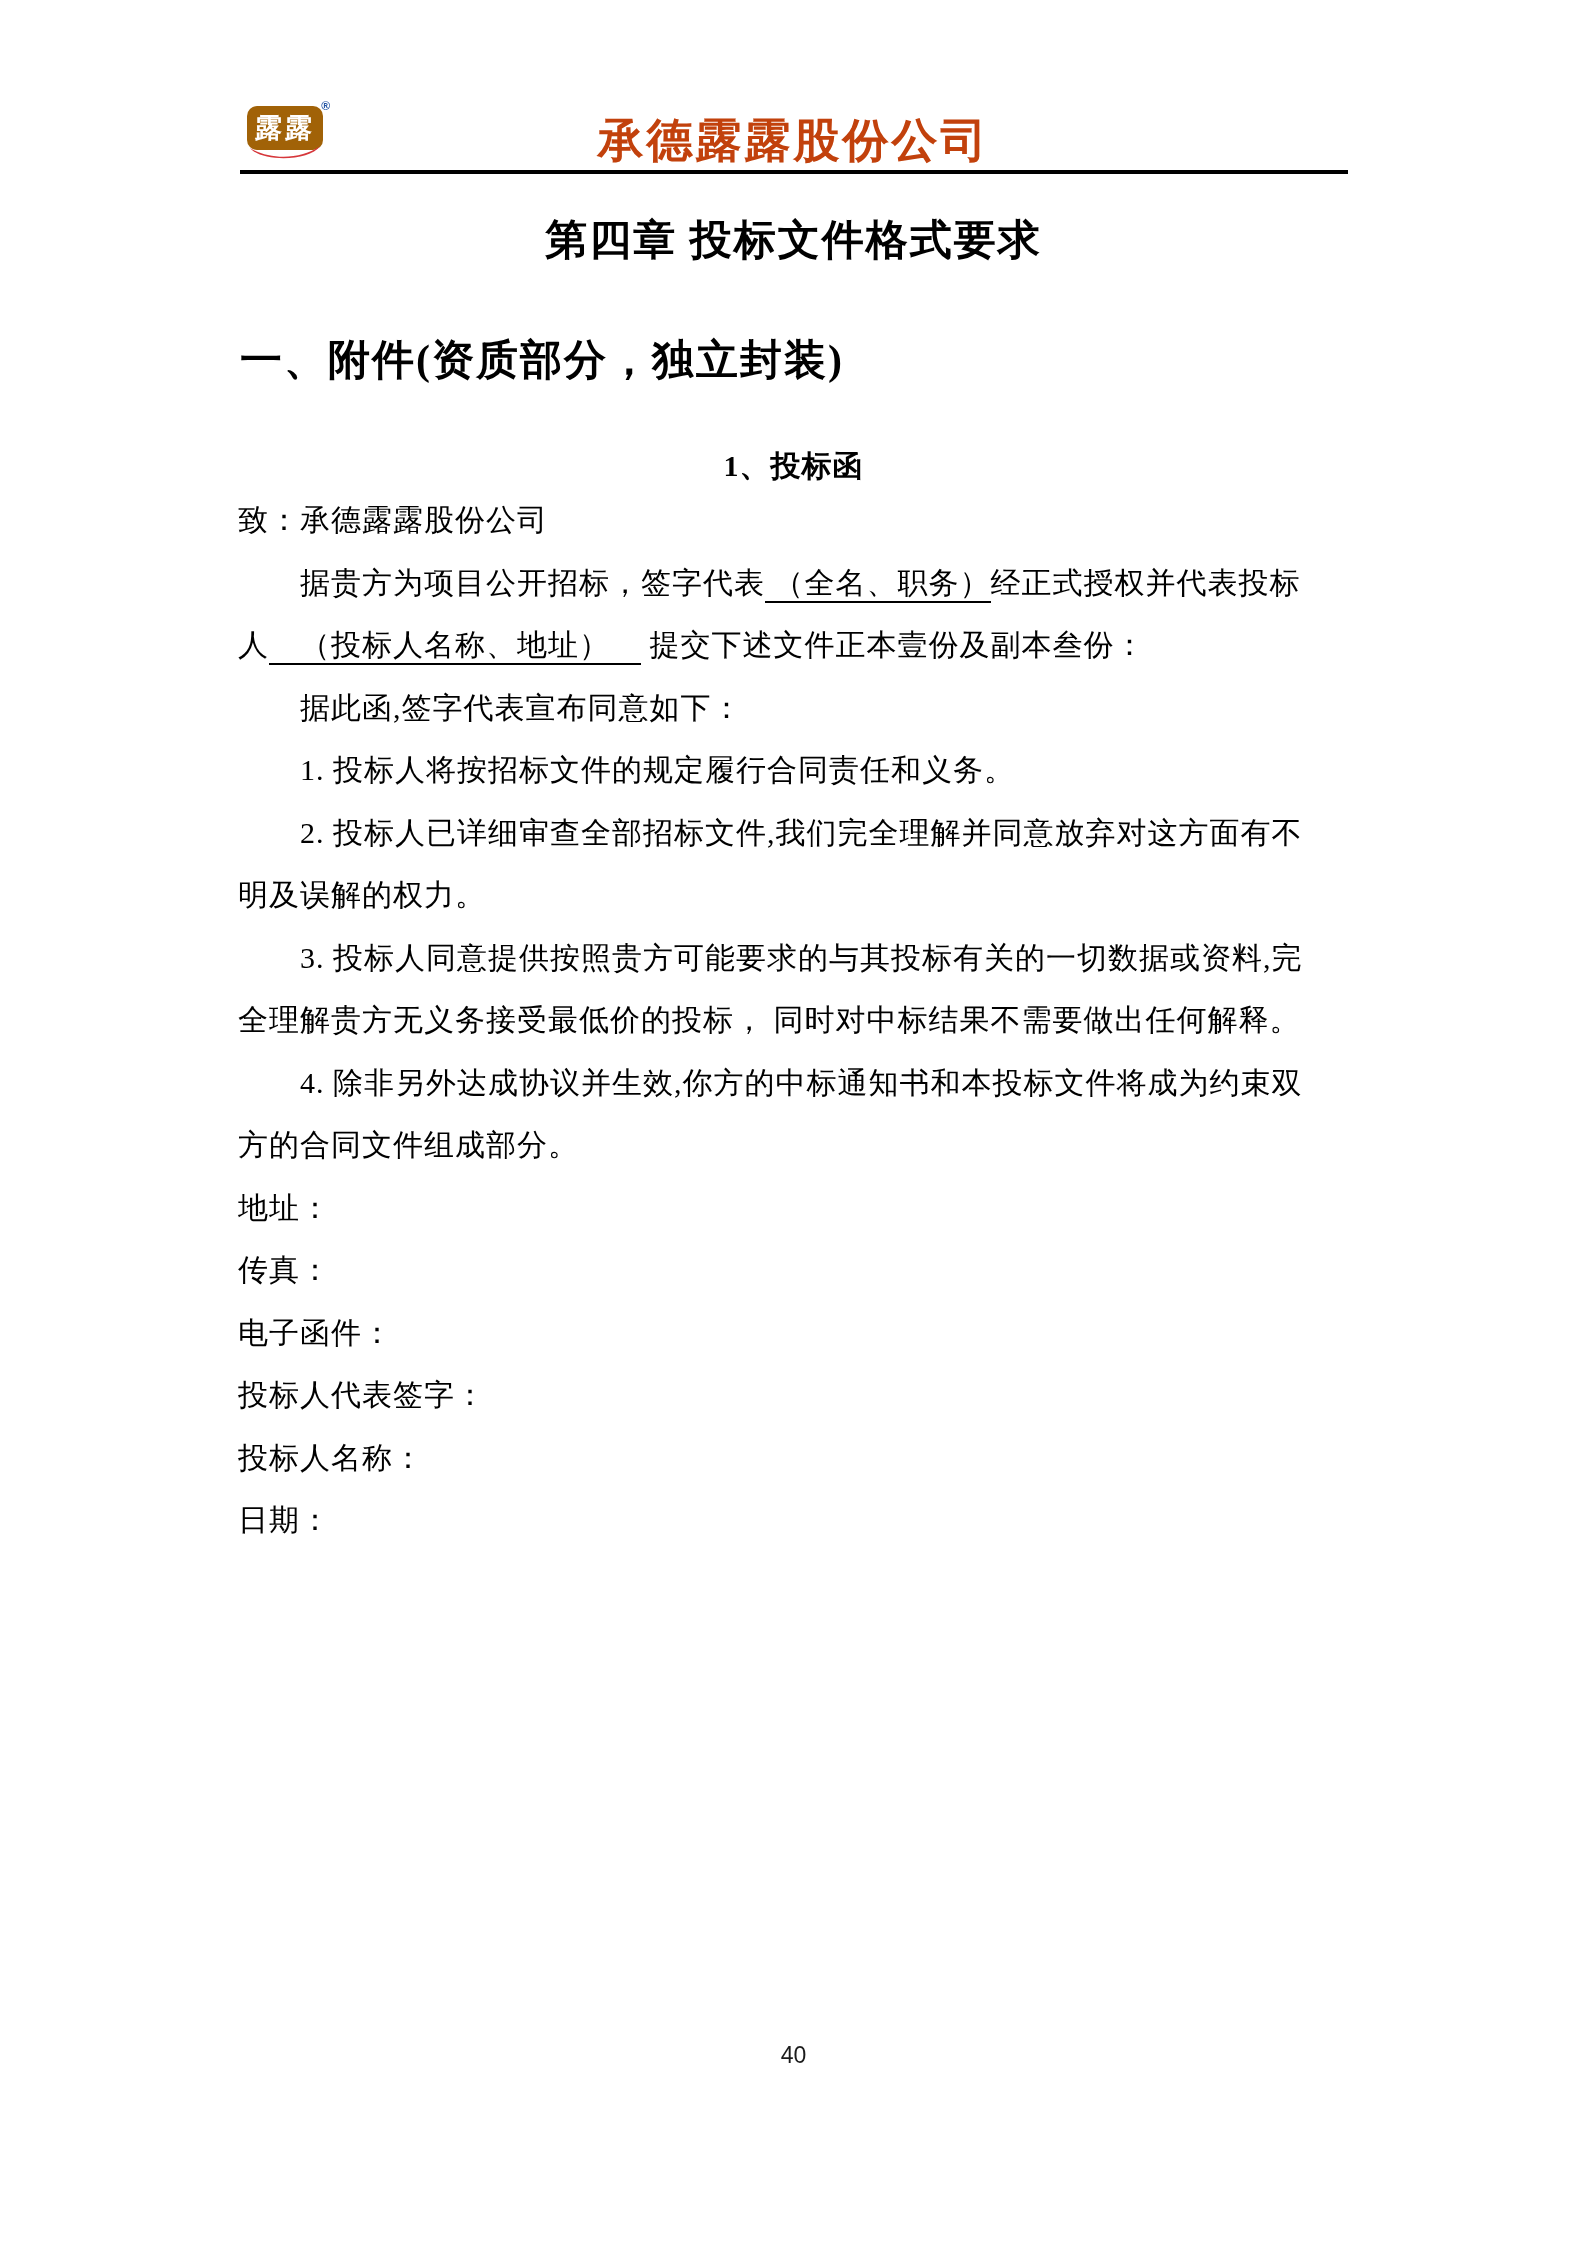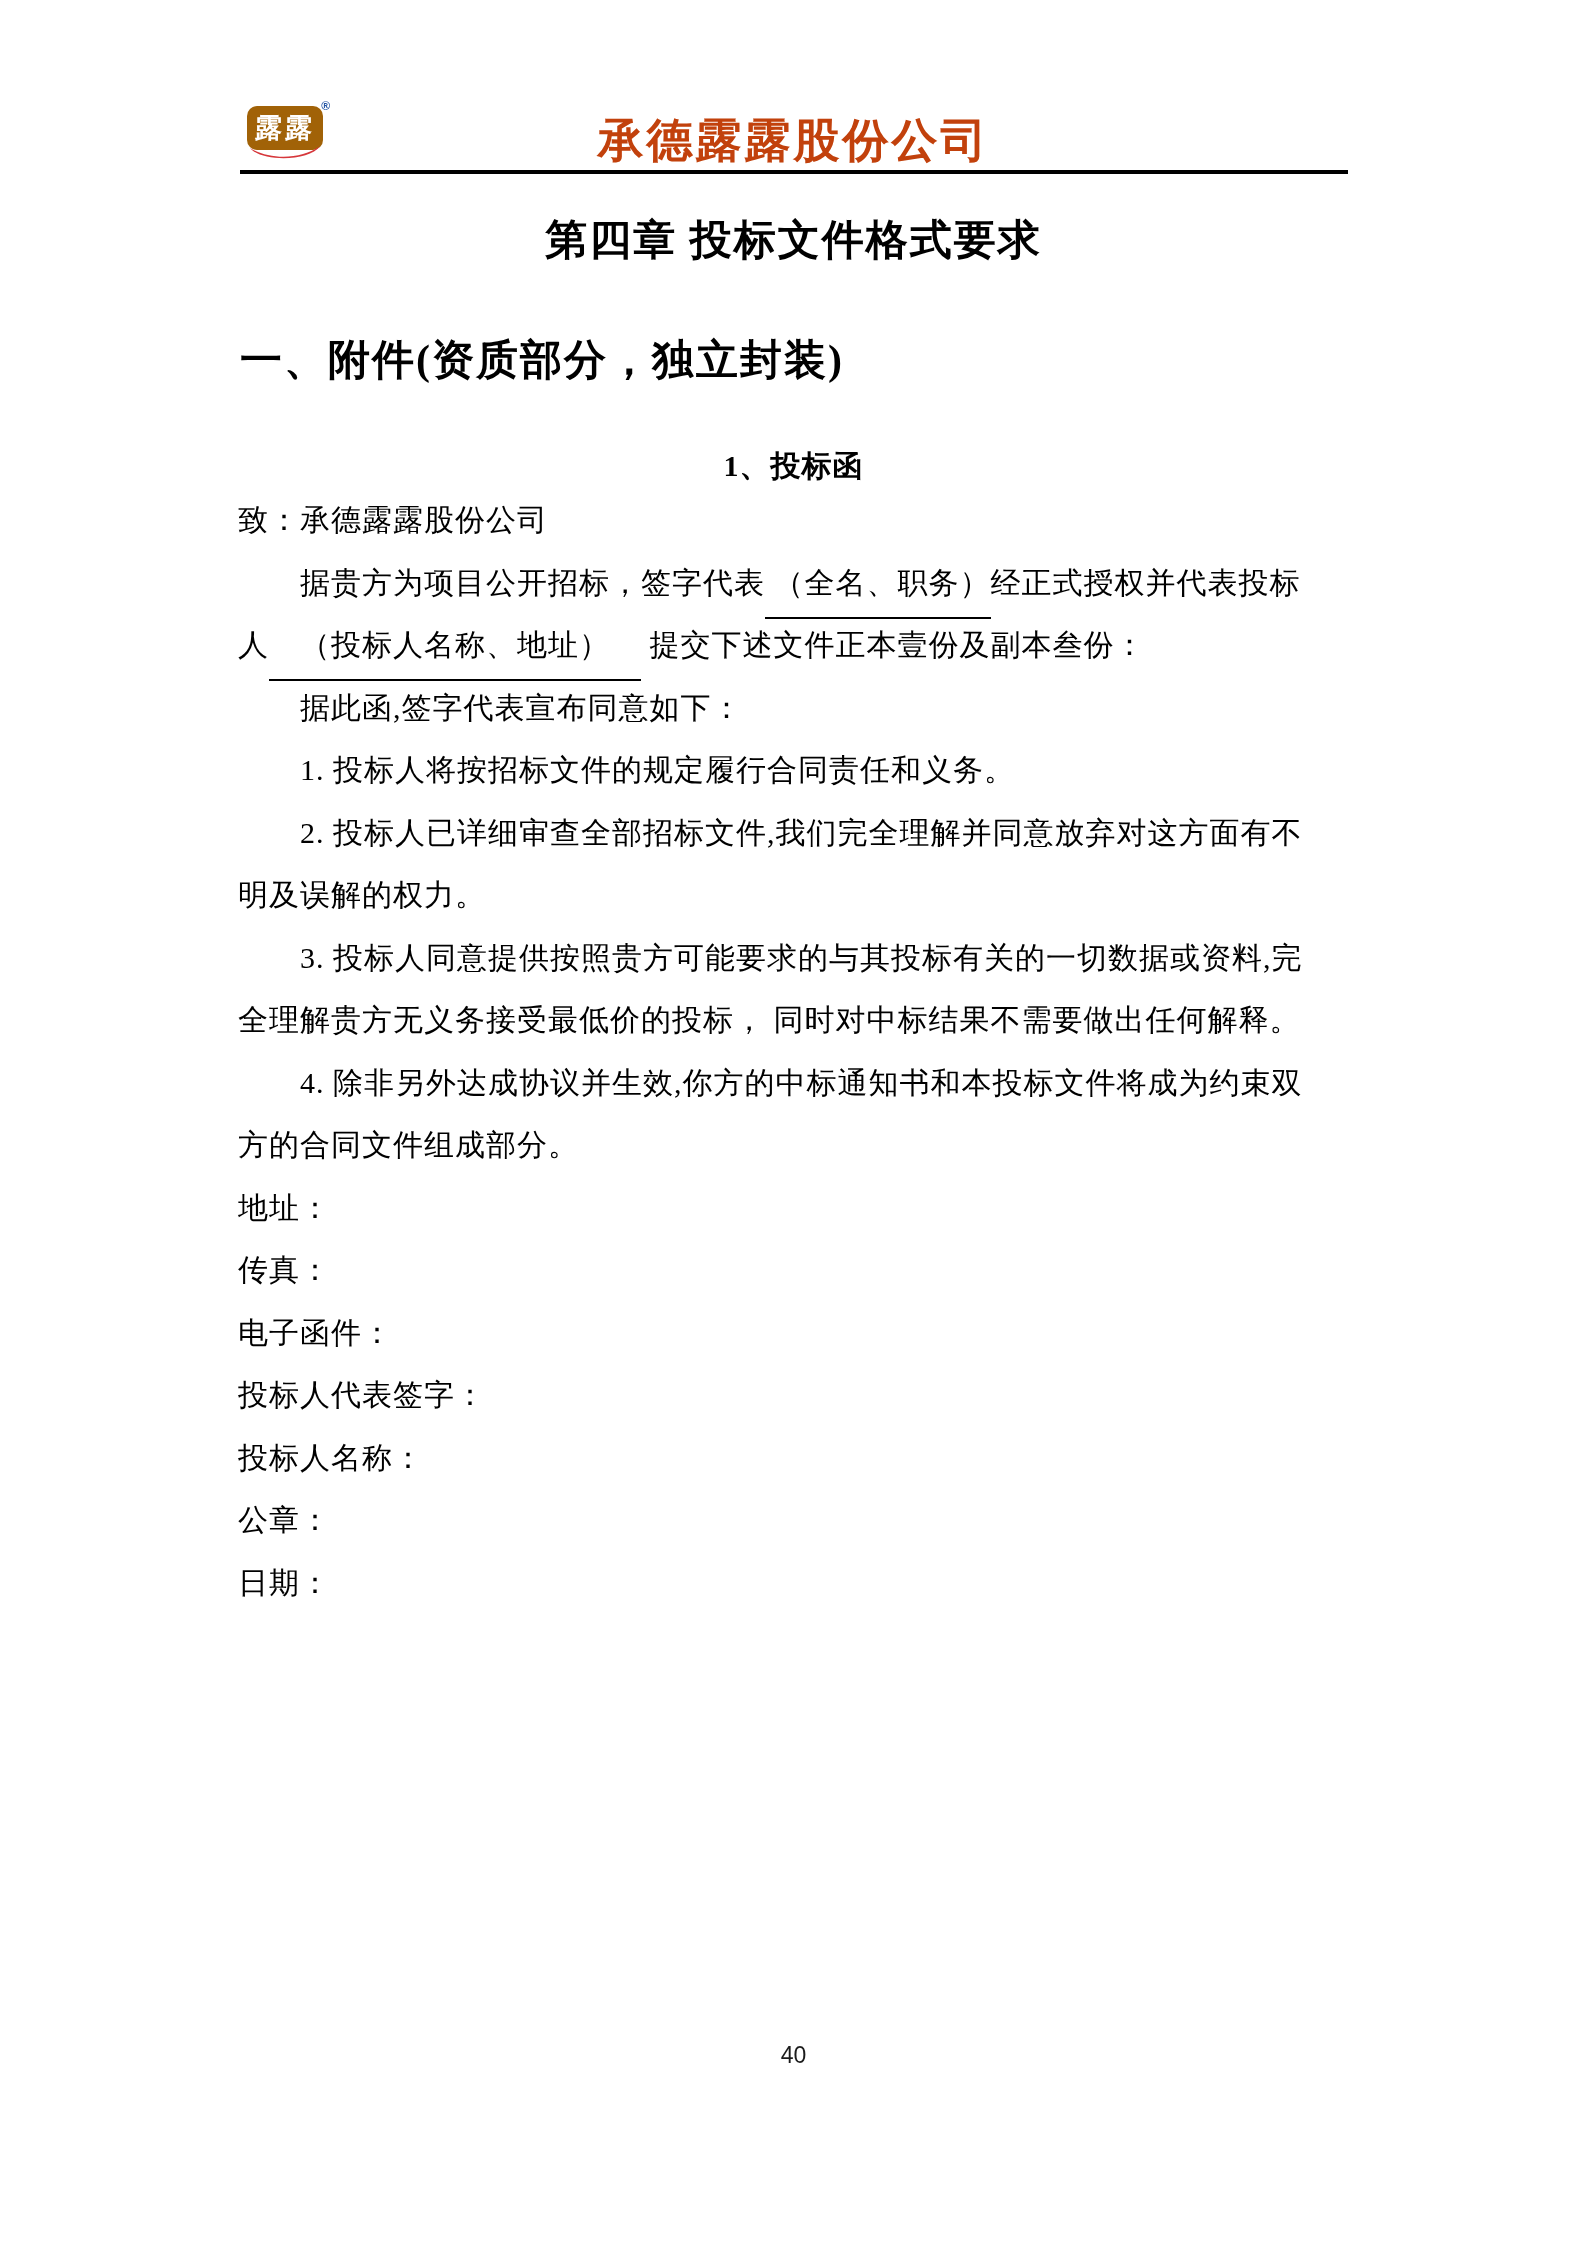--- a/index.html
+++ b/index.html
@@ -61,21 +61,21 @@
     font-size:30px; font-weight:bold; letter-spacing:1px;
   }
 
   
   .body-block {
     position:absolute; top:489px; left:238px; width:1130px;
     font-size:30px; letter-spacing:1px;
   }
   .line { height:62.5px; line-height:62.5px; white-space:nowrap; }
   .line.indent { padding-left:62px; }
-  .u { border-bottom:2px solid #000; padding-bottom:18px; }
+  .u { border-bottom:2px solid #000; padding-bottom:2px; }
 
   
   .footer {
     position:absolute; top:2042px; left:0; width:100%;
     text-align:center;
     font-family:"Liberation Sans","DejaVu Sans",sans-serif;
     font-size:23px; color:#1b1b1b;
   }
 </style>
 </head>
@@ -142,22 +142,19 @@
     <div class="line">
       <span>电子函件：</span>
     </div>
     <div class="line">
       <span>投标人代表签字：</span>
     </div>
     <div class="line">
       <span>投标人名称：</span>
     </div>
     <div class="line">
-      <span>公章：</span>
-    </div>
-    <div class="line">
       <span>日期：</span>
     </div>
   </div>
 
   <div class="footer">40</div>
 
 </div>
 
 </body></html>

